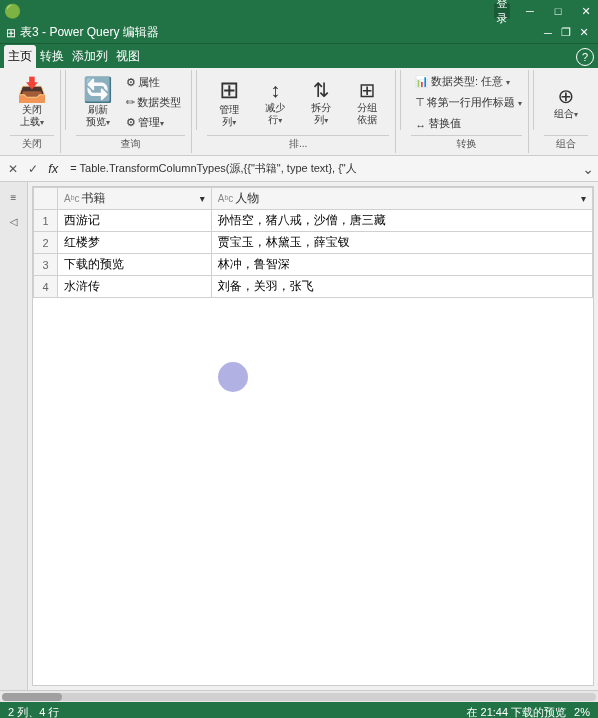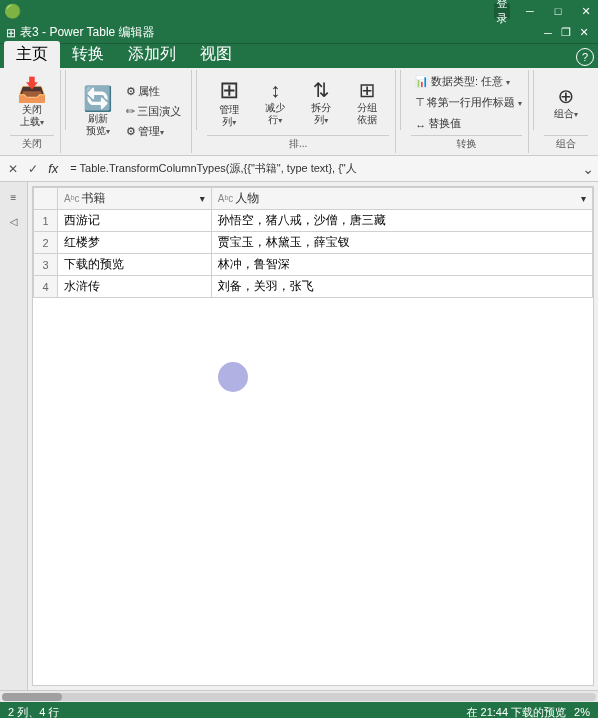--- a/index.html
+++ b/index.html
@@ -26,22 +26,22 @@
 
     
     .tab-strip {
       background: #217346;
       display: flex;
       align-items: flex-end;
       padding: 0 4px;
       height: 24px;
     }
     .tab {
-      padding: 3px 12px;
-      font-size: 16px;
+      padding: 3px 4px;
+      font-size: 12px;
       cursor: pointer;
       border-radius: 3px 3px 0 0;
       color: white;
       font-family: Liberation Serif, serif;
     }
     .tab.active {
       background: #f0f0f0;
       color: #000;
     }
 
@@ -247,21 +247,21 @@
     <button class="title-btn" style="background:#1a5c38;border:none;color:white;padding:1px 6px;font-size:11px;border-radius:2px;cursor:pointer;">登录</button>
     <button class="title-btn">─</button>
     <button class="title-btn">□</button>
     <button class="title-btn close">✕</button>
   </div>
 </div>
 
 <div class="pq-title-bar">
   <div class="pq-title-left">
     <span style="font-size:12px;">⊞</span>
-    <span>表3 - Power Table 编辑器</span>
+    <span>表3 - Power Query 编辑器</span>
   </div>
   <div class="pq-title-right">
     <button class="pq-btn">─</button>
     <button class="pq-btn">❐</button>
     <button class="pq-btn">✕</button>
   </div>
 </div>
 
 <div class="tab-strip">
   <div class="tab active">主页</div>
@@ -293,28 +293,29 @@
         <div class="big-btn-icon">🔄</div>
         <div class="big-btn-label">刷新<br>预览<span class="dropdown-arrow">▾</span></div>
       </div>
       <div style="display:flex;flex-direction:column;gap:1px;justify-content:center;">
         <div class="ribbon-small-btn">
           <span>⚙</span>
           <span>属性</span>
         </div>
         <div class="ribbon-small-btn">
           <span>✏</span>
-          <span>三国演义</span>
+          <span>数据类型</span>
         </div>
         <div class="ribbon-small-btn">
           <span>⚙</span>
           <span>管理<span class="dropdown-arrow">▾</span></span>
         </div>
       </div>
     </div>
+    <div class="ribbon-group-label">查询</div>
   </div>
 
   <div class="ribbon-separator"></div>
 
   <div class="ribbon-group">
     <div class="ribbon-items">
       <div class="big-btn">
         <div class="big-btn-icon">⊞</div>
         <div class="big-btn-label">管理<br>列<span class="dropdown-arrow">▾</span></div>
       </div>

